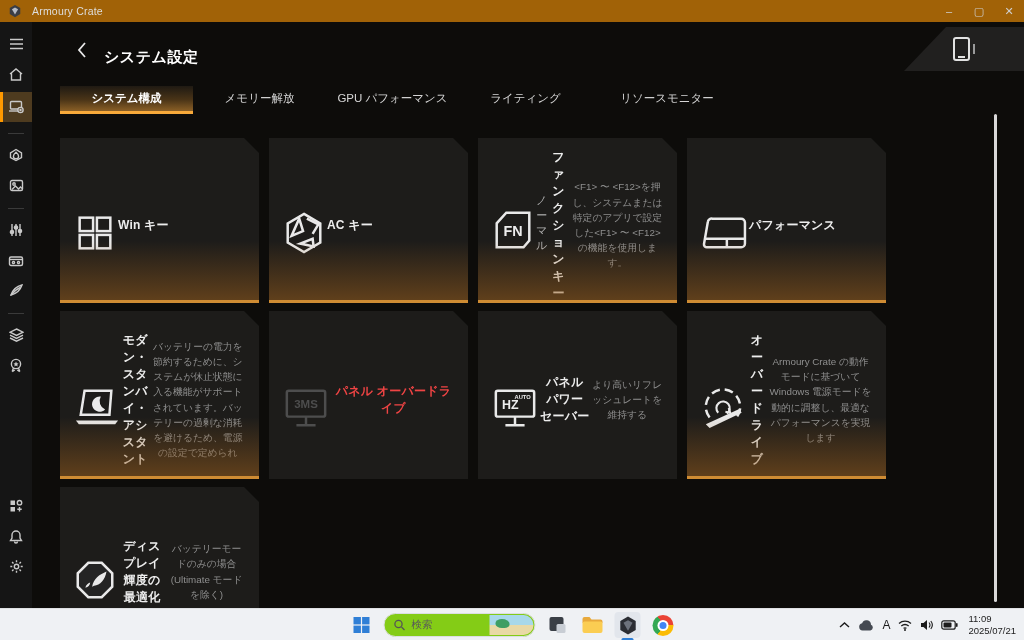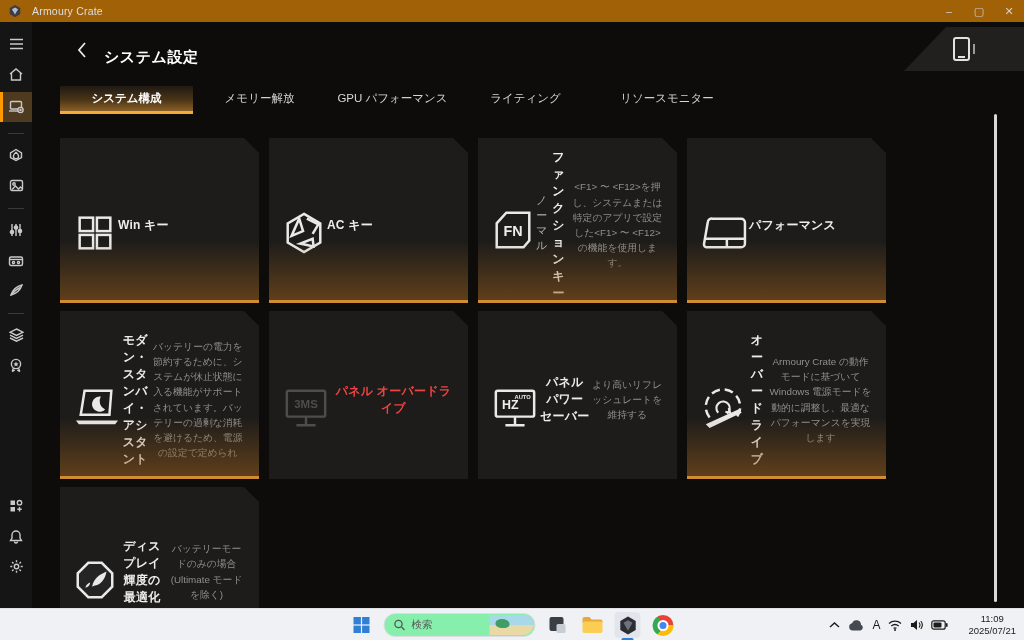--- a/index.html
+++ b/index.html
@@ -71,39 +71,39 @@
   .scrollbar { position:absolute; right:27px; top:92px; width:3px; height:488px;
                background:#d9d9d9; border-radius:2px; }
 
   
   .taskbar { position:absolute; left:0; bottom:0; width:1024px; height:32px; background:#eff1f4;
              border-top:1px solid #dfe1e4; z-index:40; }
   .tb-center { position:absolute; left:50%; transform:translateX(-50%); top:0; height:32px;
                display:flex; align-items:center; gap:9px; }
   .tb-icon { width:26px; height:26px; display:flex; align-items:center; justify-content:center;
              border-radius:4px; position:relative; }
-  .search-pill { height:24px; width:152px; background:#86efac; border:1px solid #dcdee2;
+  .search-pill { height:24px; width:152px; background:#84cc16; border:1px solid #dcdee2;
                  border-radius:12px; display:flex; align-items:center; padding-left:9px; position:relative; }
   .search-text { font-size:10.5px; color:#5a5a5a; margin-left:6px; }
   .search-img { position:absolute; right:1px; top:1px; width:44px; height:20px; border-radius:0 11px 11px 0;
                 background:linear-gradient(180deg,#a8d8ea 0 52%,#e9d9a6 52% 100%); overflow:hidden; }
   .search-img:before { content:""; position:absolute; left:6px; top:4px; width:14px; height:9px;
                        background:#3f9e63; border-radius:50% 60% 40% 50%; }
   .ac-task { background:#e2e6ec; }
   .ac-task .dash { position:absolute; bottom:-3px; left:7px; width:12px; height:3px;
                    background:#2f7fd6; border-radius:2px; }
   .chrome-ball { width:21px; height:21px; border-radius:50%; position:relative;
                  background:conic-gradient(from 210deg,#34a853 0 120deg,#ea4335 120deg 240deg,#fbbc05 240deg 360deg); }
   .chrome-ball:before { content:""; position:absolute; left:5px; top:5px; width:11px; height:11px;
                         background:#ffffff; border-radius:50%; }
   .chrome-ball:after { content:""; position:absolute; left:7px; top:7px; width:7px; height:7px;
                        background:#4285f4; border-radius:50%; }
   .tb-tray { position:absolute; right:8px; top:0; height:32px; display:flex; align-items:center; gap:8px; }
   .tray-ime { font-size:12px; color:#1c1c1c; }
-  .tray-clock { text-align:center; font-size:9.5px; color:#1c1c1c; line-height:1.25; margin-left:12px; }
+  .tray-clock { text-align:left; font-size:9.5px; color:#1c1c1c; line-height:1.25; margin-left:2px; }
 </style>
 </head>
 <body>
 
 <div class="titlebar">
   <svg class="app-logo" viewBox="0 0 16 16">
     <polygon points="8,1 14,4.5 14,11.5 8,15 2,11.5 2,4.5" fill="#3a3d45"></polygon>
     <polygon points="8,4 11.5,6 8,12 4.5,6" fill="#b8bcc6"></polygon>
   </svg>
   <span class="app-title">Armoury Crate</span>

